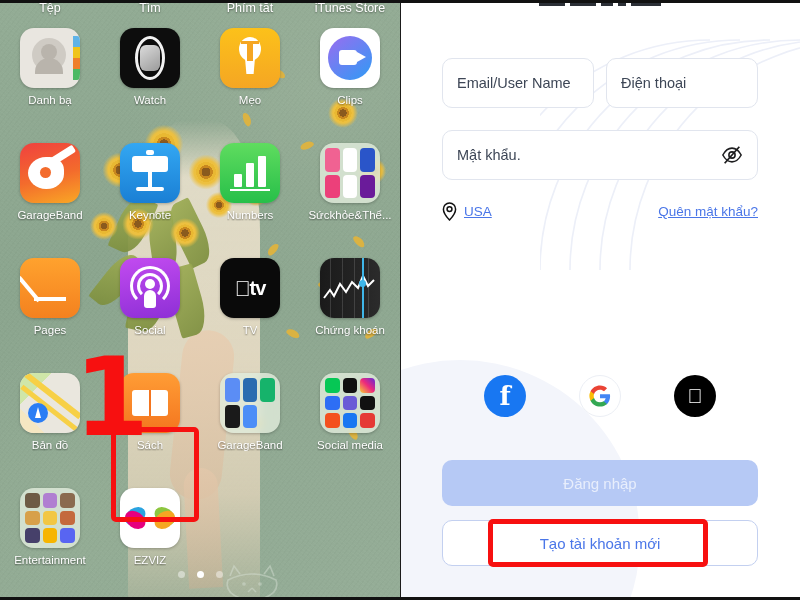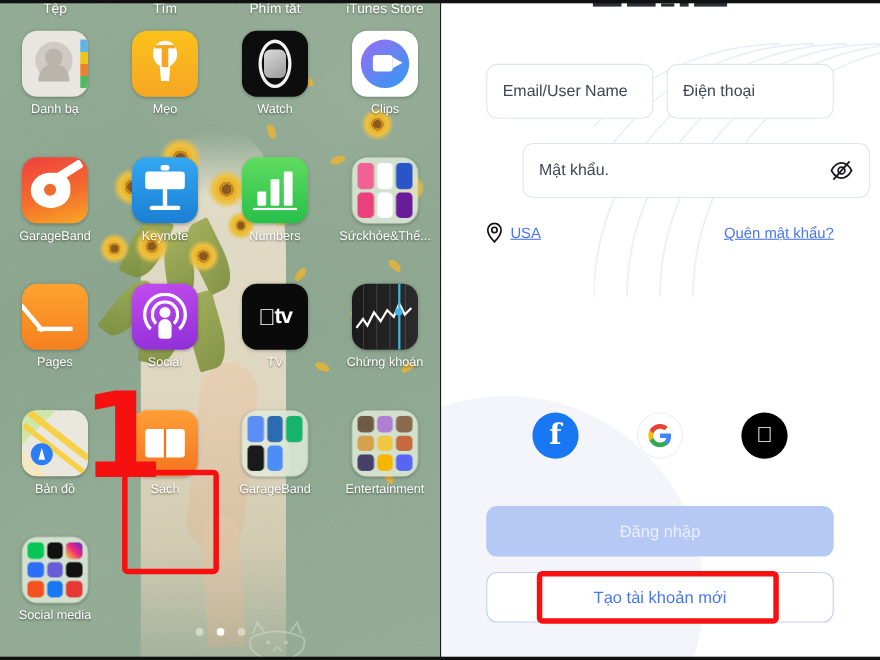--- a/index.html
+++ b/index.html
@@ -203,21 +203,21 @@
     display:flex; align-items:flex-end; justify-content:center; gap:5px; z-index:3;
   }
   .logo-strip span { display:block; background:#2b2f36; height:5px; }
   .fields { position: absolute; top: 58px; left: 42px; width: 316px; z-index: 4; }
   .row { display: flex; gap: 12px; }
   .field {
     height: 50px; border: 1px solid #e1e5ee; border-radius: 10px; background: #fff;
     display: flex; align-items: center; padding: 0 14px; font-size: 14.5px; color: #3d4656;
   }
   .field.half { width: 172px; }
-  .field.full { width: 316px; margin-top: 22px; justify-content: space-between; margin-left: 33px; }
+  .field.full { width: 316px; margin-top: 22px; justify-content: space-between; }
   .eye { width: 22px; height: 22px; flex: 0 0 22px; }
   .links { display: flex; justify-content: space-between; align-items: center; margin-top: 22px; }
   .loc { display: flex; align-items: center; gap: 7px; }
   .loc a, .forgot { color: #4a76e8; font-size: 13.5px; text-decoration: underline; }
   .socials { position: absolute; top: 375px; left: 0; width: 400px;
      display: flex; justify-content: center; gap: 53px; z-index: 4; }
   .soc { width: 42px; height: 42px; border-radius: 50%; display:flex;align-items:center;justify-content:center; }
   .soc-fb { background: #1877f2; color:#fff; font-size:26px; font-weight:bold; font-family:"DejaVu Serif",serif; line-height:1;}
   .soc-gg { background:#fff; border:1px solid #eceff5; }
   .soc-ap { background:#000; }
@@ -302,33 +302,33 @@
     <div class="grid">
 
       <div class="app">
         <div class="ic ic-contacts">
           <div class="head"></div>
             <div class="tabs"></div>
         </div>
         <div class="lbl">Danh bạ</div>
       </div>
       <div class="app">
+        <div class="ic ic-watch">
+          <div class="ring"></div>
+            <div class="body"></div>
+        </div>
+        <div class="lbl">Watch</div>
+      </div>
+      <div class="app">
         <div class="ic ic-tips">
           <div class="bulb"></div>
             <div class="neck"></div>
             <div class="fil"></div>
         </div>
         <div class="lbl">Mẹo</div>
-      </div>
-      <div class="app">
-        <div class="ic ic-watch">
-          <div class="ring"></div>
-            <div class="body"></div>
-        </div>
-        <div class="lbl">Watch</div>
       </div>
       <div class="app">
         <div class="ic ic-clips">
           <div class="circ"></div>
             <div class="cam"></div>
         </div>
         <div class="lbl">Clips</div>
       </div>
 
       <div class="app">
@@ -427,46 +427,59 @@
           <div class="mini" style="background:#2b6cb0"></div>
           <div class="mini" style="background:#16b36b"></div>
           <div class="mini" style="background:#1a1a1a"></div>
           <div class="mini" style="background:#4b8ef7"></div>
           <div class="mini" style="background:transparent"></div>
         </div>
         <div class="lbl">GarageBand</div>
       </div>
       <div class="app">
         <div class="ic ic-folder">
+          <div class="mini" style="background:#06c755"></div>
+          <div class="mini" style="background:#111"></div>
+          <div class="mini" style="background:linear-gradient(45deg,#f9ce34,#ee2a7b,#6228d7)"></div>
+          <div class="mini" style="background:#2d6ef5"></div>
+          <div class="mini" style="background:#6a5bd6"></div>
+          <div class="mini" style="background:#111"></div>
+          <div class="mini" style="background:#f4511e"></div>
+          <div class="mini" style="background:#1877f2"></div>
+          <div class="mini" style="background:#e53935"></div>
+        </div>
+        <div class="lbl">Social media</div>
+      </div>
+
+      <div class="app">
+        <div class="ic ic-folder">
           <div class="mini" style="background:#6d5b45"></div>
           <div class="mini" style="background:#b07fd1"></div>
           <div class="mini" style="background:#8a6a4e"></div>
           <div class="mini" style="background:#d7a04a"></div>
           <div class="mini" style="background:#f2c744"></div>
           <div class="mini" style="background:#c46a3d"></div>
           <div class="mini" style="background:#46406a"></div>
           <div class="mini" style="background:#f7b500"></div>
           <div class="mini" style="background:#5865f2"></div>
         </div>
         <div class="lbl">Entertainment</div>
       </div>
-
-      <div class="app">
-        <div class="ic ic-folder">
-          <div class="mini" style="background:#06c755"></div>
-          <div class="mini" style="background:#111"></div>
-          <div class="mini" style="background:linear-gradient(45deg,#f9ce34,#ee2a7b,#6228d7)"></div>
-          <div class="mini" style="background:#2d6ef5"></div>
-          <div class="mini" style="background:#6a5bd6"></div>
-          <div class="mini" style="background:#111"></div>
-          <div class="mini" style="background:#f4511e"></div>
-          <div class="mini" style="background:#1877f2"></div>
-          <div class="mini" style="background:#e53935"></div>
-        </div>
-        <div class="lbl">Social media</div>
+      <div class="app">
+        <div class="ic ic-ezviz">
+          <svg viewBox="0 0 60 60" style="width:60px;height:60px;">
+            <g transform="translate(30,30)">
+              <ellipse cx="-11" cy="-10" rx="11" ry="8" fill="#2aa3e0" transform="rotate(-35)"></ellipse>
+              <ellipse cx="11" cy="-10" rx="11" ry="8" fill="#8dc63f" transform="rotate(35)"></ellipse>
+              <ellipse cx="-11" cy="10" rx="11" ry="8" fill="#e6007e" transform="rotate(35)"></ellipse>
+              <ellipse cx="11" cy="10" rx="11" ry="8" fill="#f5a623" transform="rotate(-35)"></ellipse>
+            </g>
+          </svg>
+        </div>
+        <div class="lbl">EZVIZ</div>
       </div>
     </div>
 
     <div class="ann-box" style="left:111px;top:427px;width:88px;height:95px;"></div>
 
     <div class="ann-num" style="left:74px;top:355px;font-size:108px;">1</div>
 
     <div class="page-dots">
       <i></i>
       <i class="on"></i>

